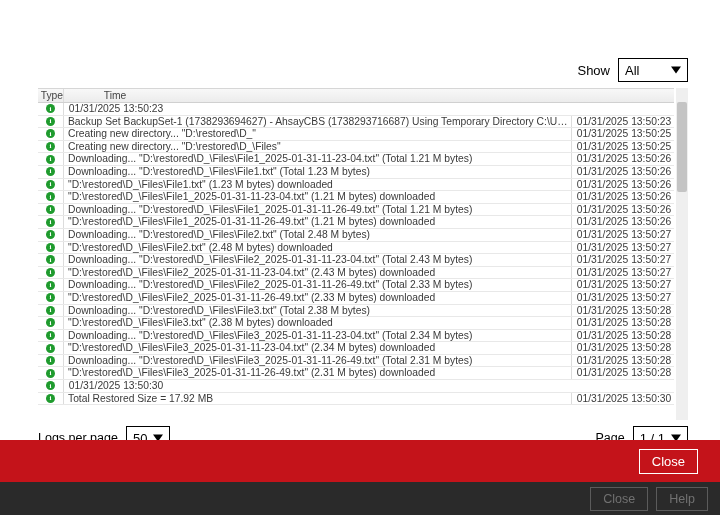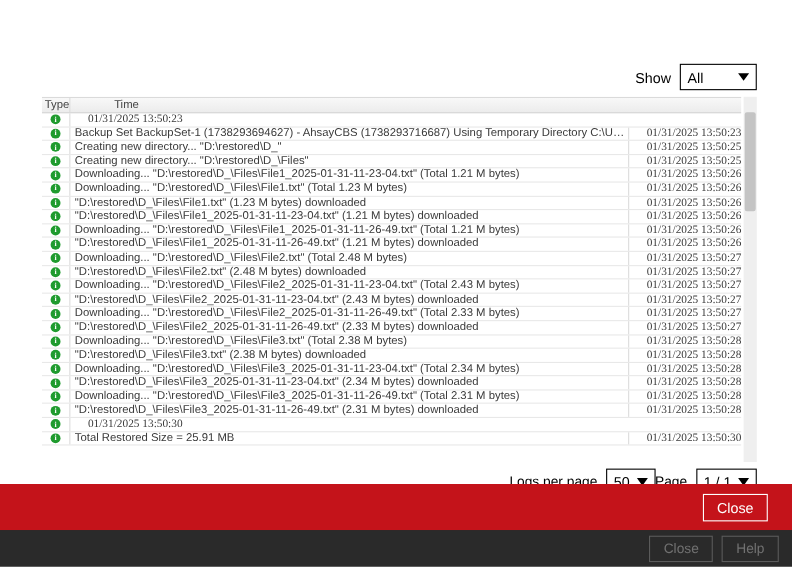--- a/index.html
+++ b/index.html
@@ -115,23 +115,22 @@
   }
   .row .col-type {
     display: flex; align-items: center; justify-content: center;
   }
   .row .col-log {
     padding-left: 4px;
     overflow: hidden;
     text-overflow: ellipsis;
   }
   .row .col-time {
-    text-align: right;
+    text-align: center;
     padding-left: 2px;
-    font-family: Liberation Serif, serif;
   }
   .info-icon {
     width: 9px; height: 9px;
     border-radius: 50%;
     background: #1f9b2e;
     display: flex; align-items: center; justify-content: center;
   }
   .info-icon::after {
     content: "i";
     color: #fff;
@@ -152,21 +151,21 @@
     height: 90px;
     background: #c4c4c4;
     border-radius: 2px;
   }
   .bottom-row {
     position: absolute;
     left: 38px; right: 32px;
     bottom: 10px;
     display: flex;
     align-items: center;
-    justify-content: flex-end;
+    justify-content: space-between;
     font-size: 12.5px;
     color: #000;
   }
   .bottom-row .left, .bottom-row .right {
     display: flex;
     align-items: center;
     gap: 8px;
   }
   .close-btn-red {
     border: 1px solid #fff;
@@ -359,21 +358,21 @@
           <div class="row">
             <div class="col-type">
               <div class="info-icon"></div>
             </div>
             <div class="col-time">01/31/2025 13:50:30</div>
           </div>
           <div class="row">
             <div class="col-type">
               <div class="info-icon"></div>
             </div>
-            <div class="col-log">Total Restored Size = 25.91 MB</div>
+            <div class="col-log">Total Restored Size = 17.92 MB</div>
             <div class="col-time">01/31/2025 13:50:30</div>
           </div>
         </div>
     </div>
     <div class="scroll-track">
       <div class="scroll-thumb"></div>
     </div>
   </div>
 
   <div class="bottom-row">

